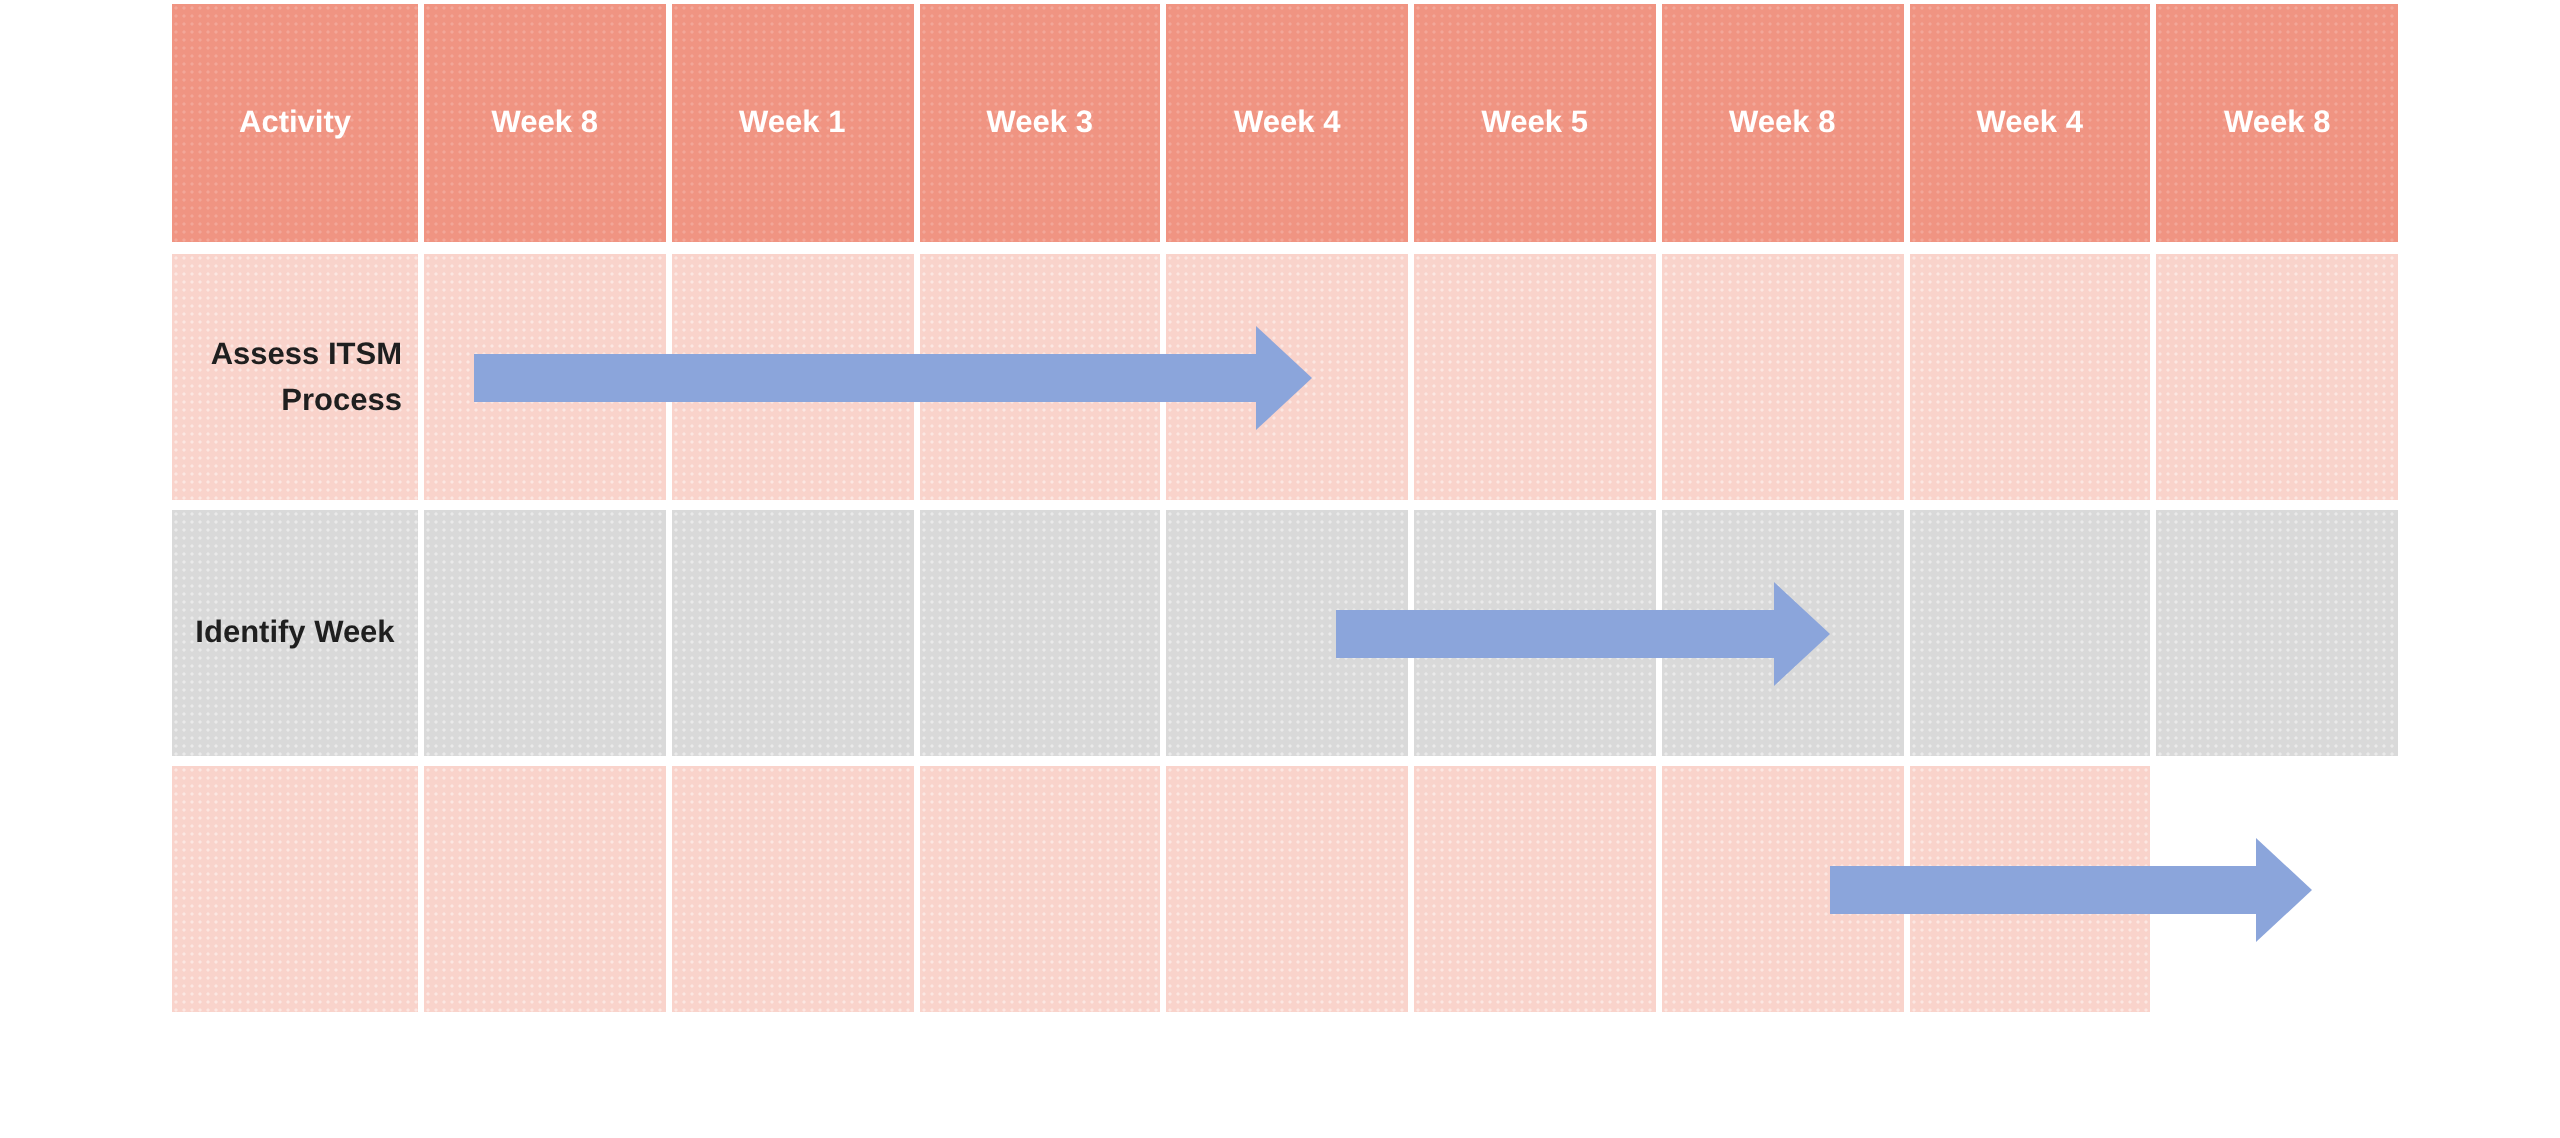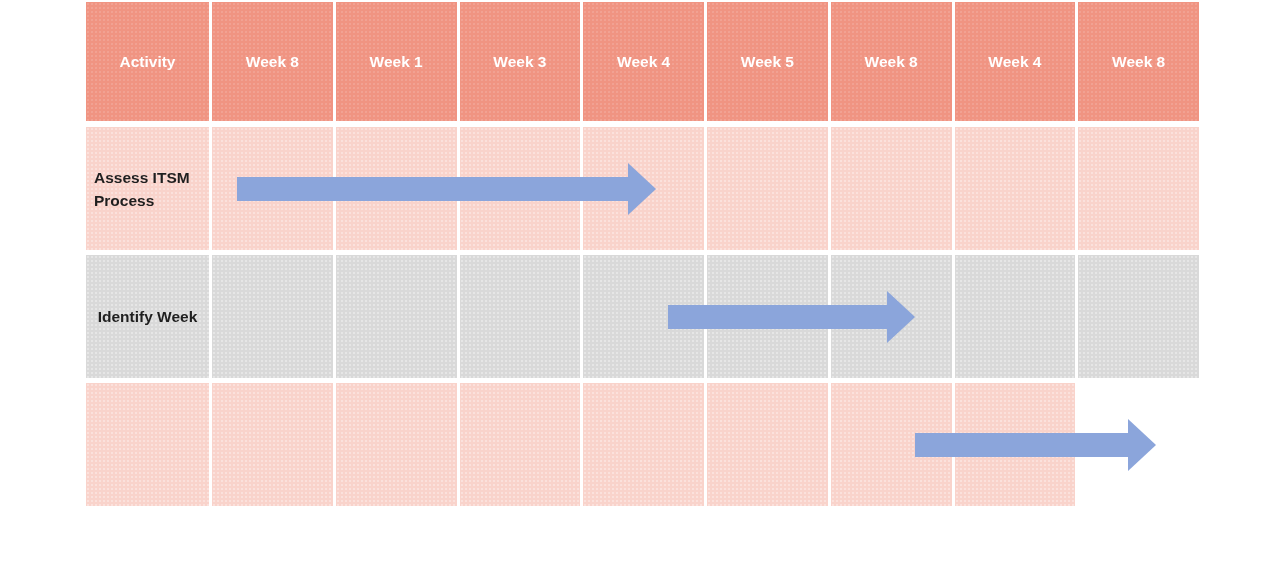--- a/index.html
+++ b/index.html
@@ -55,21 +55,21 @@
   .row-pink .cell { background-color: var(--row-pink-bg, #F9D3CB); }
   .row-gray .cell { background-color: var(--row-gray-bg, #D9D9D9); }
   .label-cell {
     color: var(--label-text, #1F1F1F);
     font-weight: bold;
     font-size: 15.5px;
     line-height: 23px;
     display: flex;
     align-items: center;
     justify-content: center;
-    text-align: left;
+    text-align: right;
     padding: 0 8px;
     box-sizing: border-box;
   }
   .arrow-layer {
     position: absolute;
     left: 126px;
     top: 0;
     right: 0;
     bottom: 0;
     pointer-events: none;

